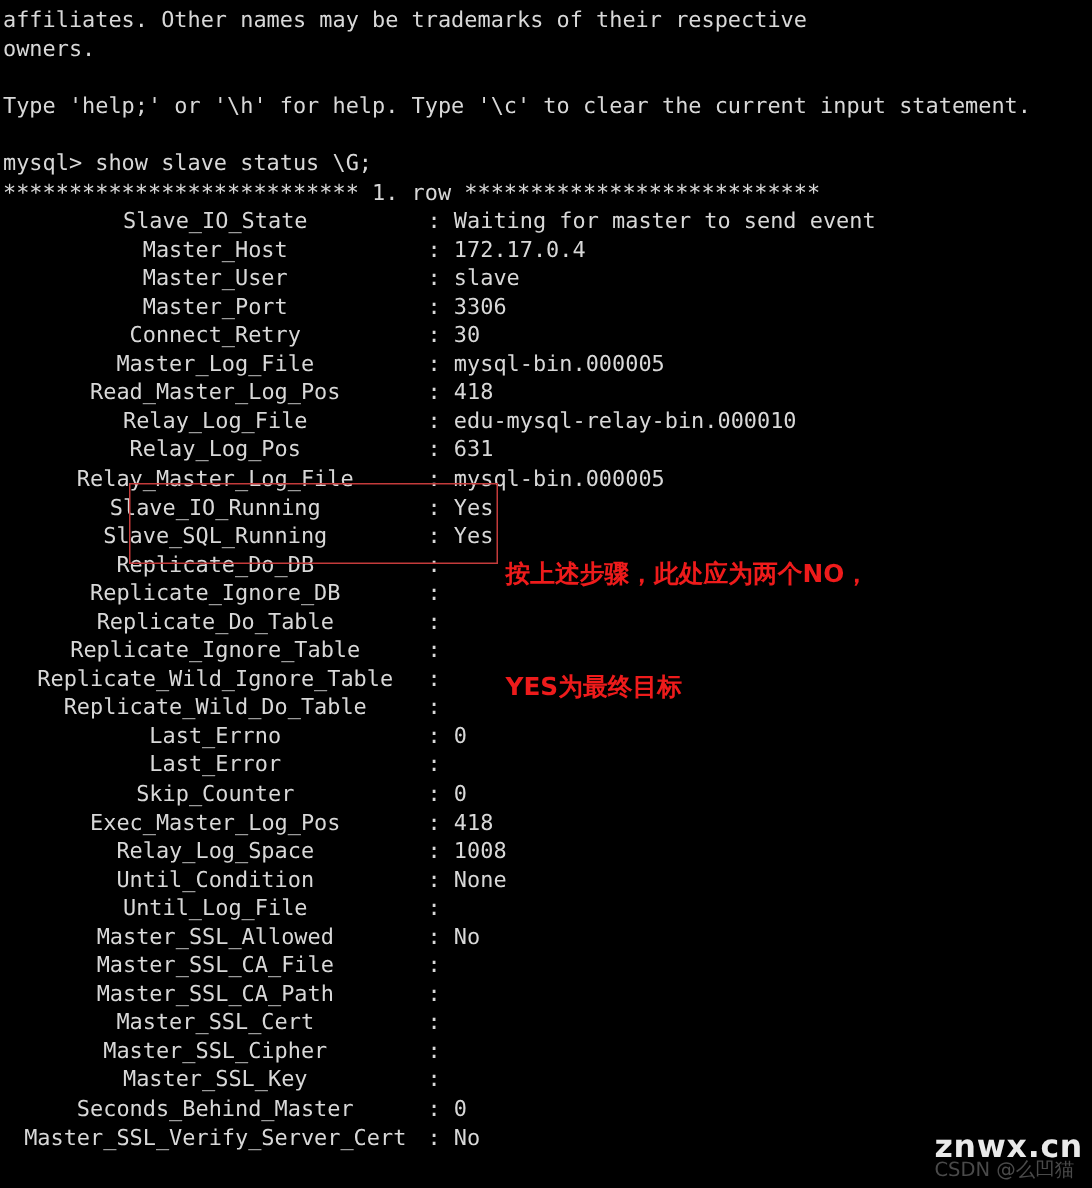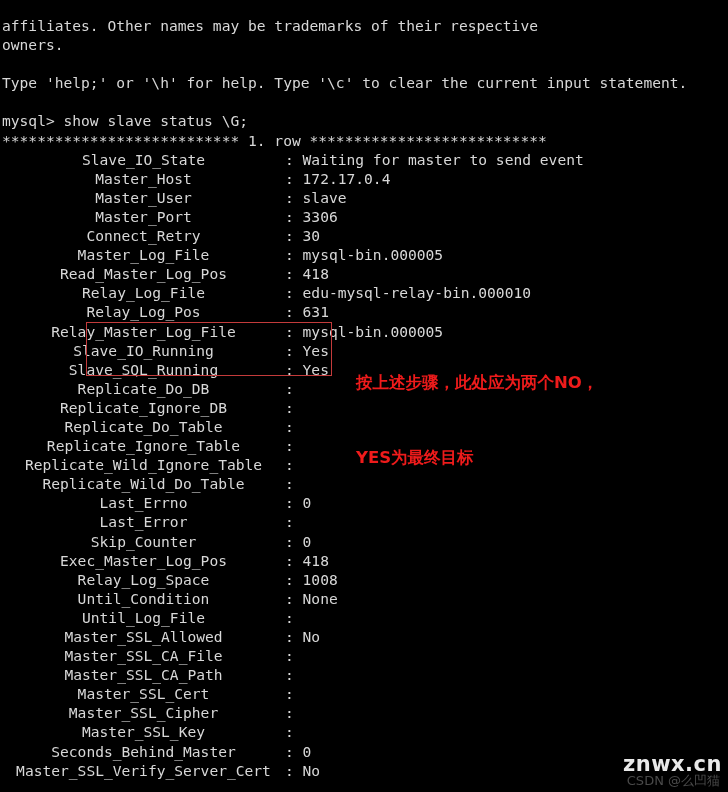--- a/index.html
+++ b/index.html
@@ -13,21 +13,21 @@
     height: 792px;
     background: #000000;
     overflow: hidden;
     font-family: "DejaVu Sans Mono", "Liberation Mono", monospace;
   }
   #terminal {
     position: absolute;
     left: 0;
     top: 0;
     width: 728px;
-    padding: 16px 0 0 0;
+    padding: 4px 0 0 0;
     box-sizing: border-box;
   }
   .line {
     height: 19.1px;
     line-height: 19.1px;
     font-size: 14.6px;
     letter-spacing: 0px;
     color: #d8d8d8;
     white-space: pre;
     padding-left: 2px;
@@ -60,37 +60,36 @@
     left: 86px;
     top: 322px;
     width: 246px;
     height: 54px;
     border: 1px solid #c43b3b;
     box-sizing: border-box;
     pointer-events: none;
   }
   #anno-text {
     position: absolute;
-    left: 356px;
+    left: 337px;
     top: 320px;
     width: 372px;
     color: #ee1b1b;
     font-family: "DejaVu Sans", "Liberation Sans", sans-serif;
     font-weight: bold;
     font-size: 16.5px;
     line-height: 25px;
     white-space: pre;
   }
   #anno-text .l1, #anno-text .l2 { display: block; }
   
   #watermark {
     position: absolute;
     right: 6px;
     bottom: 4px;
-    text-align: right;
     pointer-events: none;
   }
   #wm-main {
     display: block;
     font-family: "DejaVu Sans", "Liberation Sans", sans-serif;
     font-size: 21px;
     font-weight: 600;
     color: #e9e9e9;
     letter-spacing: 0.5px;
     line-height: 22px;

